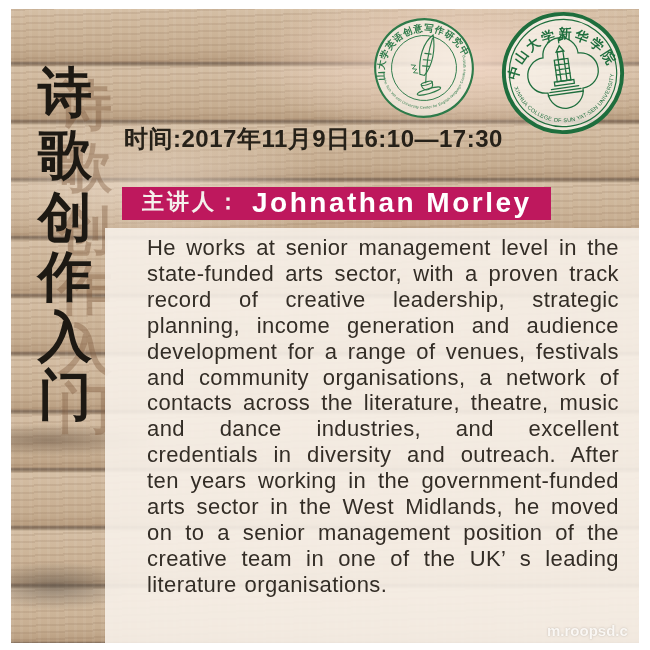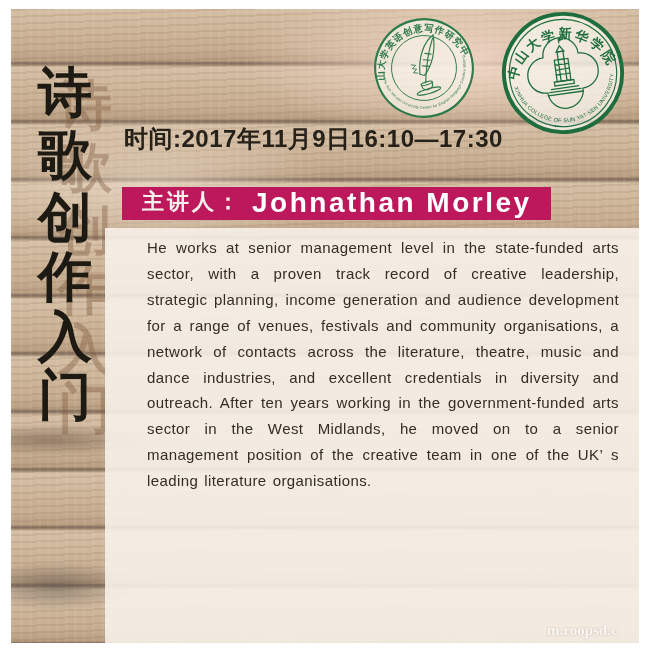--- a/index.html
+++ b/index.html
@@ -61,29 +61,29 @@
     font-size:28px;font-weight:600;letter-spacing:2.5px;margin-left:10px;
     color:#ffffff;
   }
   
   .bio-panel{
     position:absolute;left:105px;top:228px;width:534px;height:415px;
     background:rgba(247,241,233,0.90);
   }
   .bio-panel p{
     margin:7px 20px 0 42px;
-    font-size:15px;line-height:25.9px;
+    font-size:22px;line-height:25.9px;
     text-align:justify;
     color:#332d26;
     word-spacing:1.5px;letter-spacing:0.4px;
   }
   
   .watermark{
     position:absolute;left:547px;top:622px;white-space:nowrap;
-    font-family:Liberation Serif, serif;
+    font-family:Liberation Sans, sans-serif;
     font-size:15px;font-weight:bold;
     color:rgba(252,250,247,0.95);
     text-shadow:0 0 2px rgba(170,160,150,0.7);
   }
   .arc-cjk{font-family:"Liberation Serif","DejaVu Serif",serif;font-weight:bold;}
   .arc-en{font-family:"Liberation Sans","DejaVu Sans",sans-serif;}
 </style>
 </head>
 <body>
 

